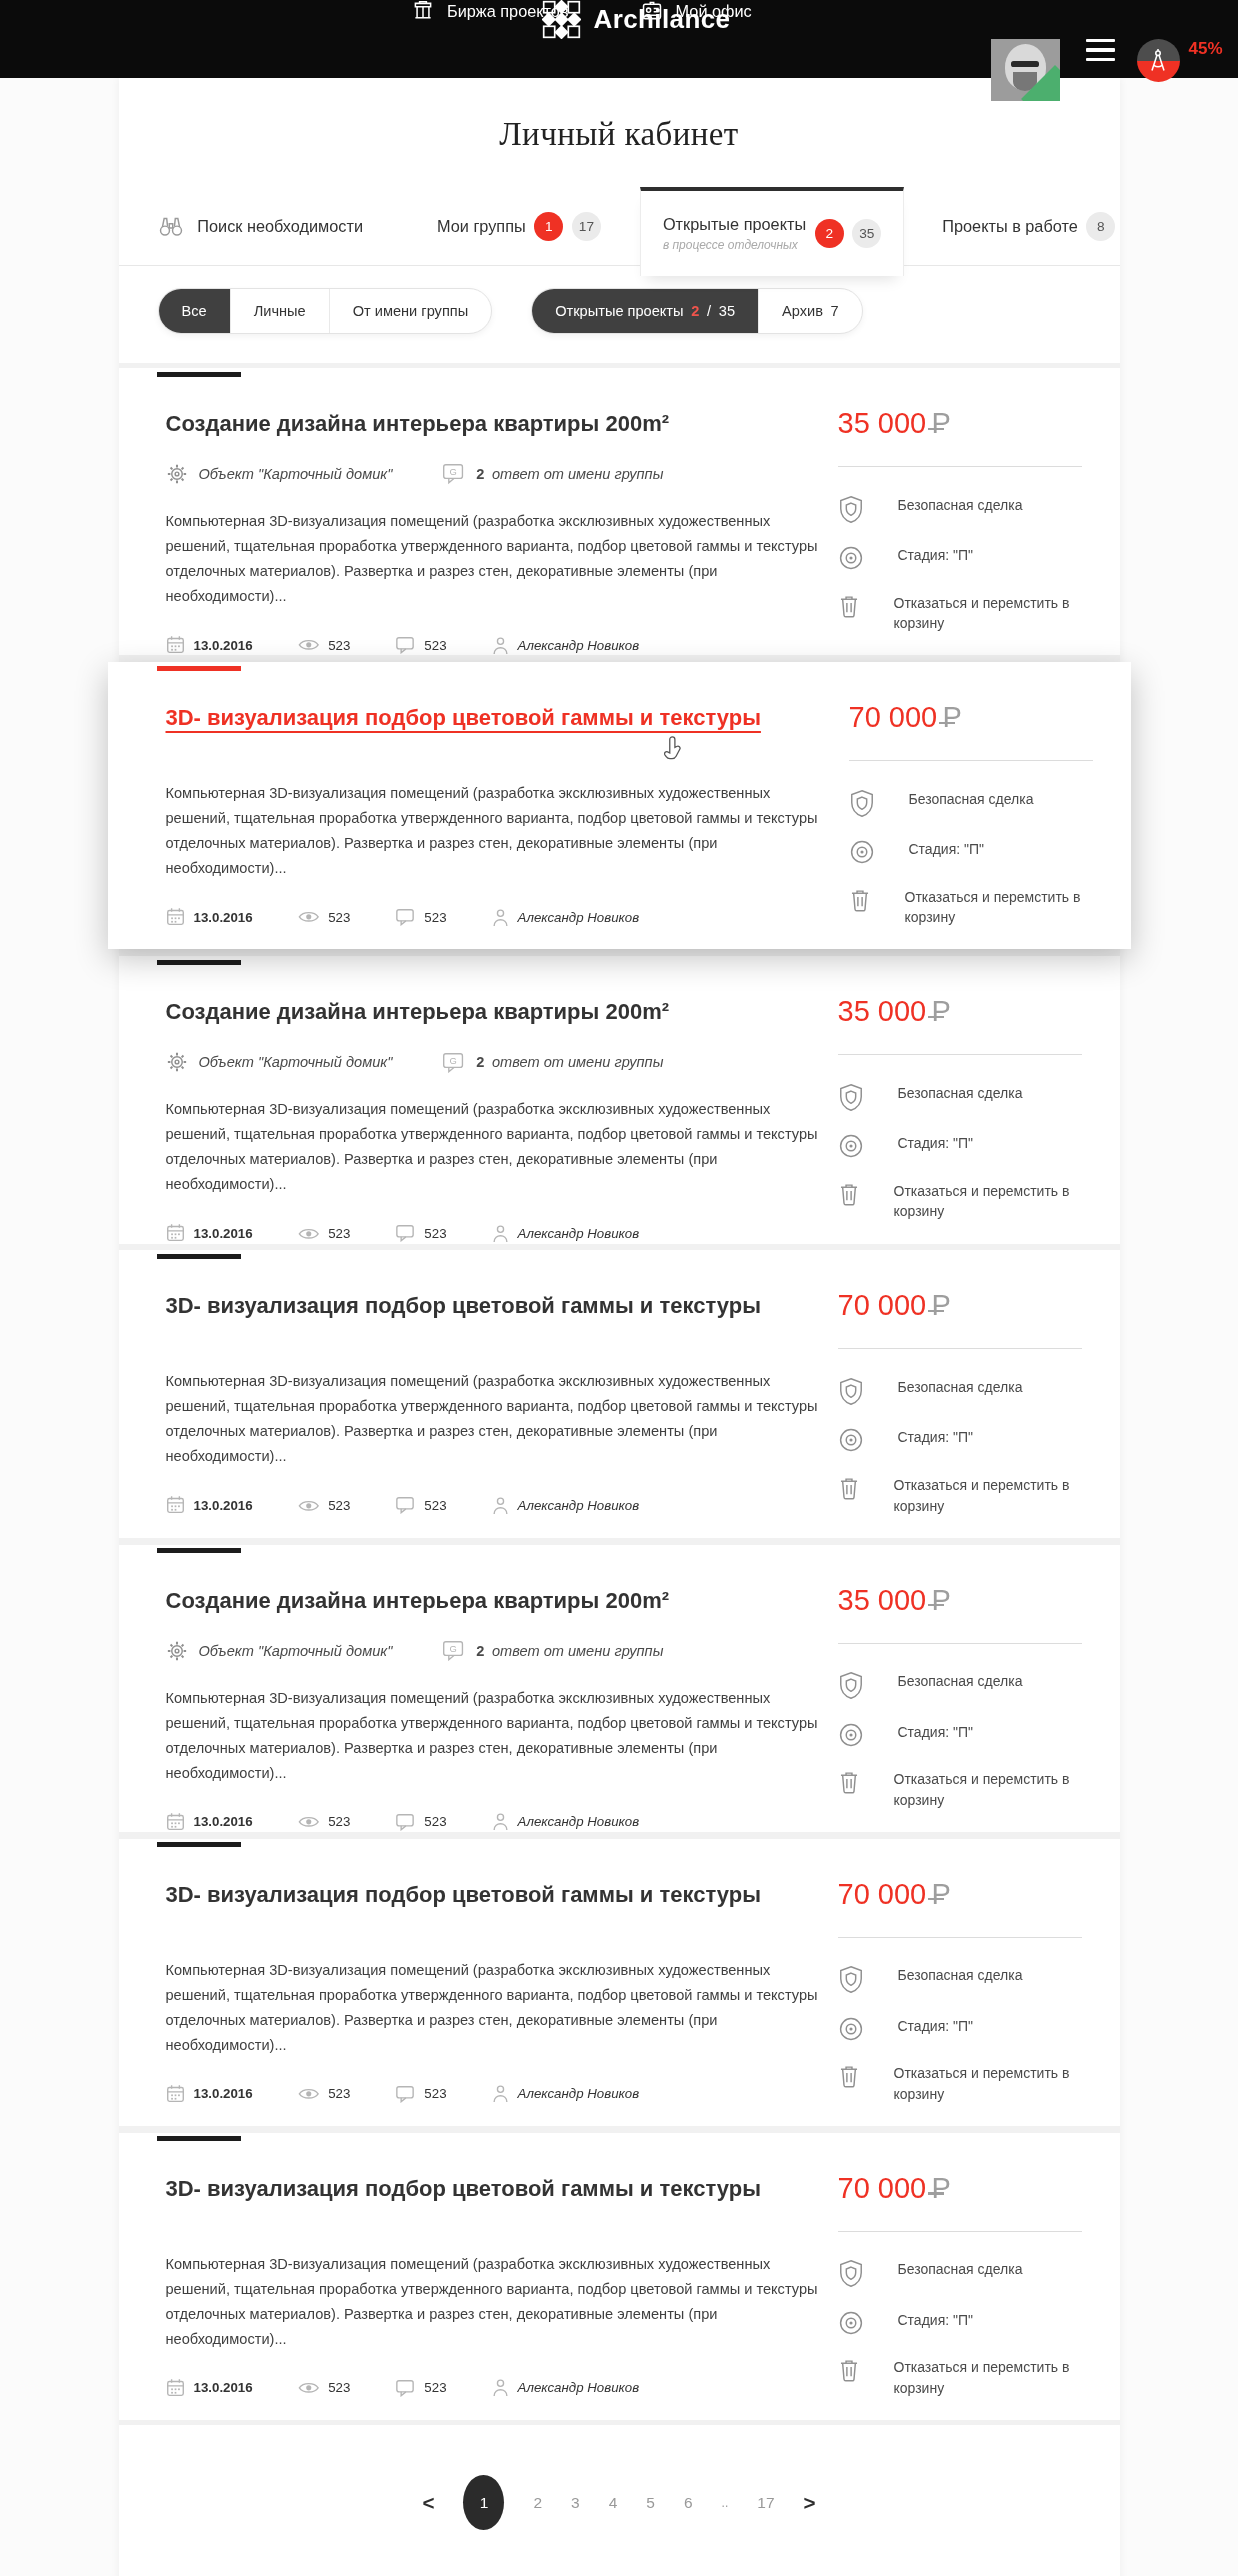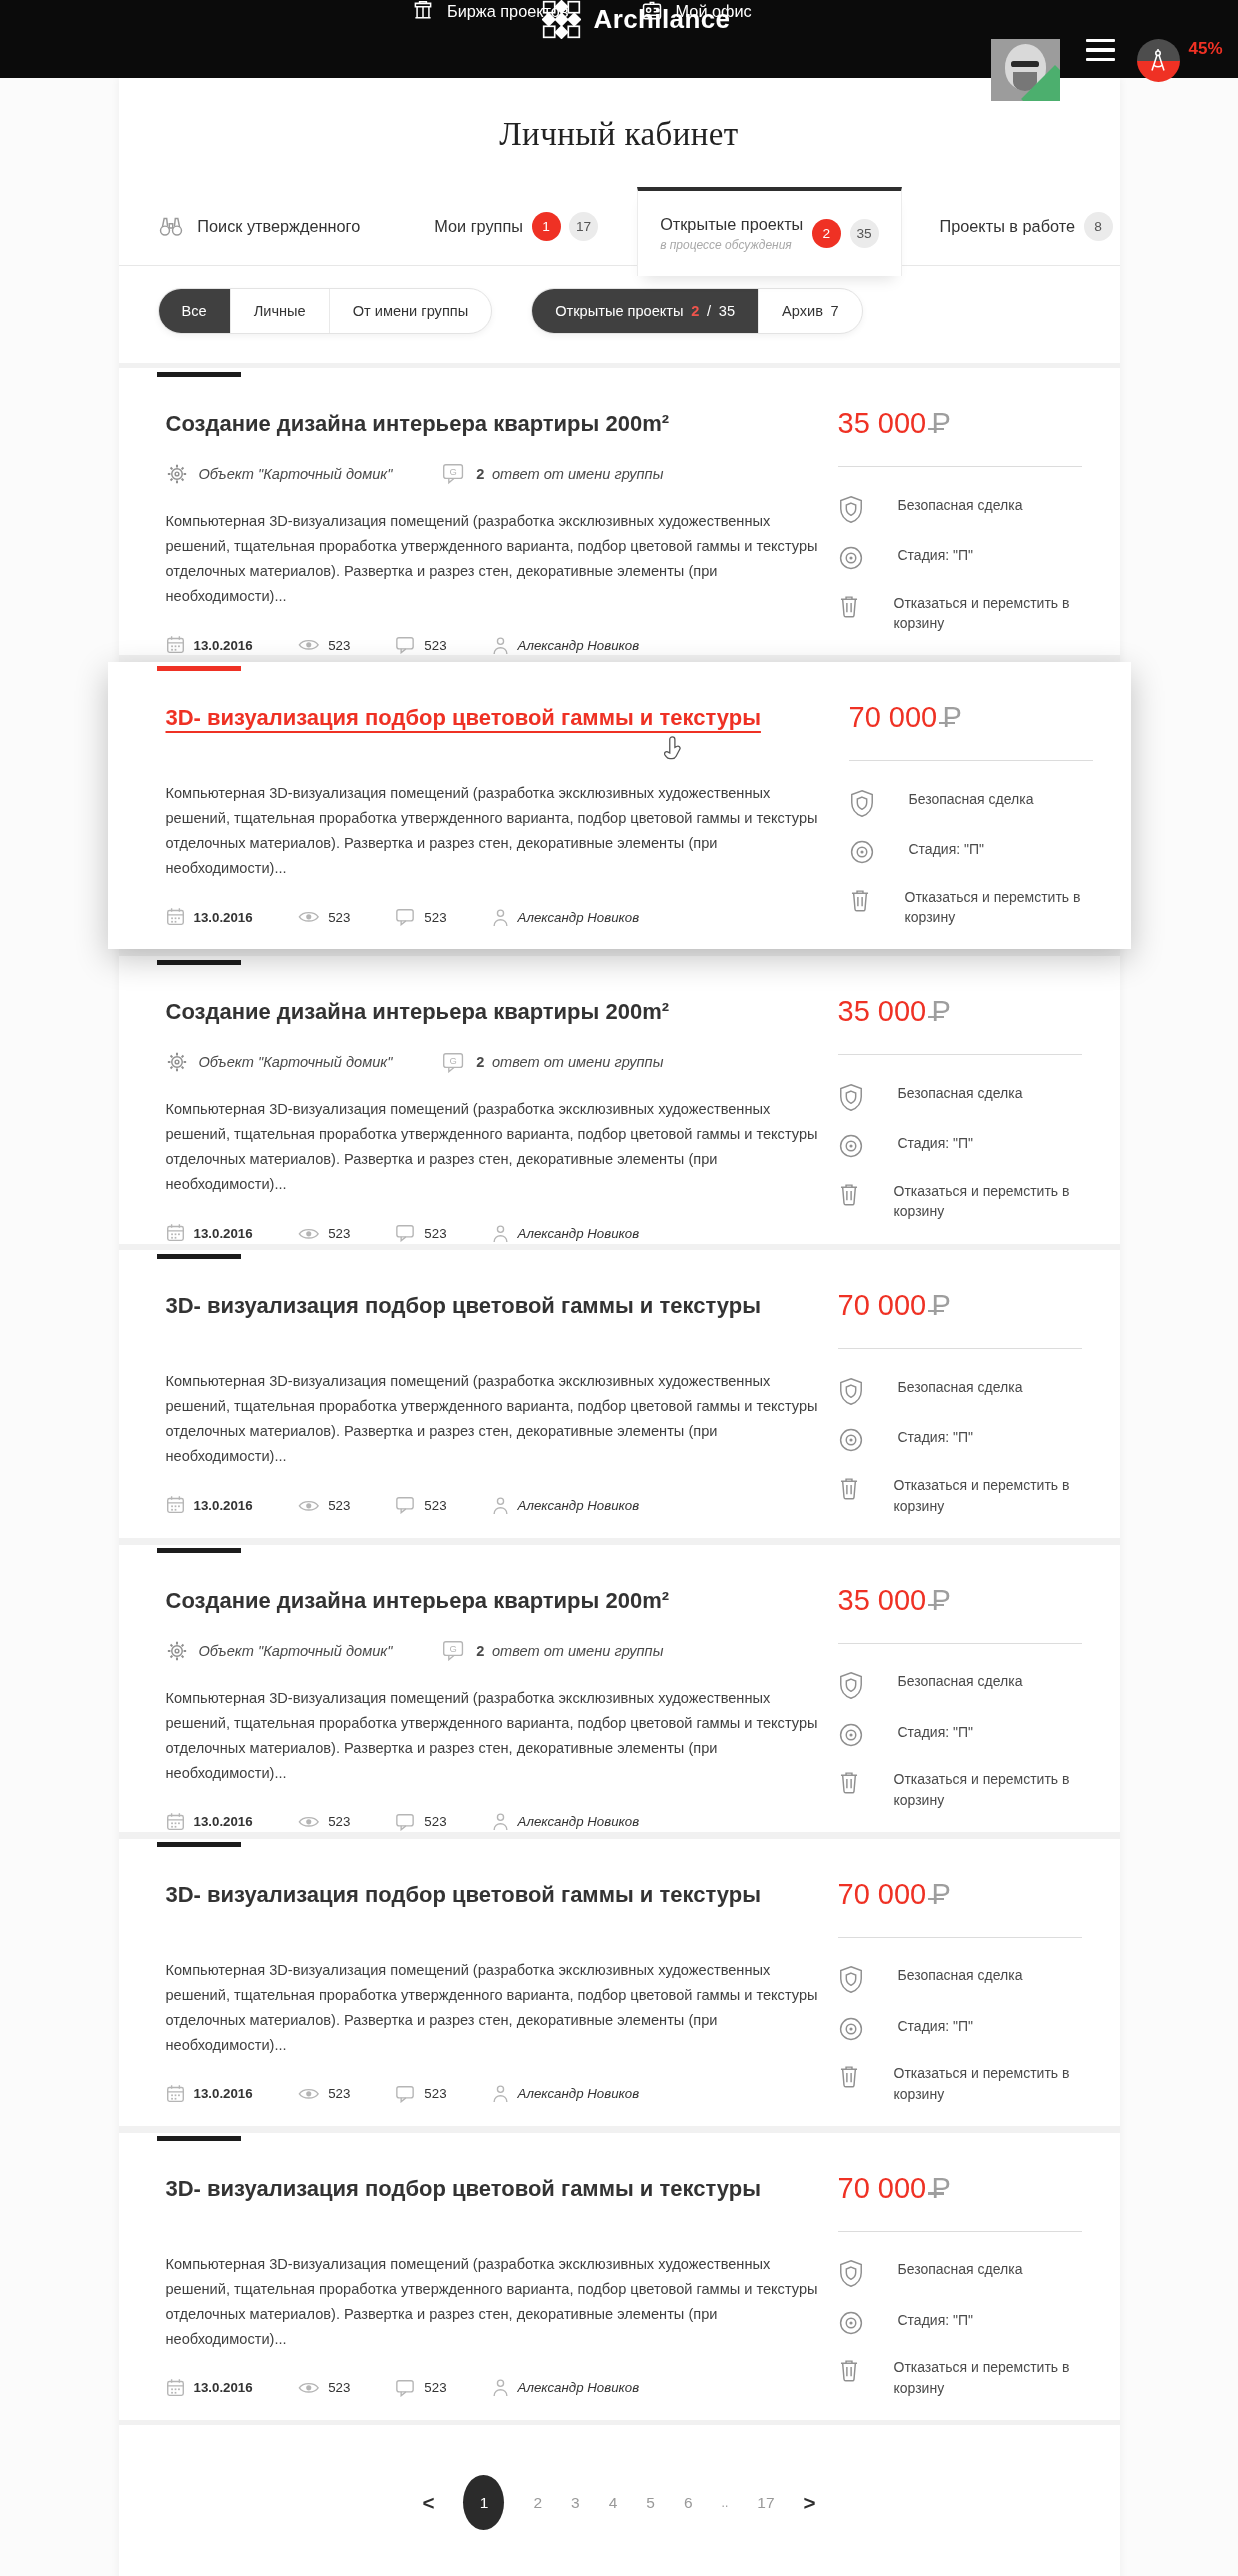--- a/index.html
+++ b/index.html
@@ -187,31 +187,31 @@
   <h1 class="page-title">Личный кабинет</h1>
 
   <div class="tabs">
     <div class="tab">
       <svg class="binoc" width="26" height="20.6" viewBox="0 0 30 24" fill="none" stroke="#9a9a9a" stroke-width="1.7">
         <circle cx="8" cy="17" r="5.2"></circle>
           <circle cx="22" cy="17" r="5.2"></circle>
         <path d="M5 13 L7 3 h3 l1 9 M19 12 l1-9 h3 l2 10"></path>
           <path d="M13 9 h4 v5 h-4 z"></path>
       </svg>
-      <span>Поиск утвержденного</span>
+      <span>Поиск необходимости</span>
     </div>
     <div class="tab tab-my-groups">
       <span>Мои группы</span>
       <i class="badge red">1</i>
       <i class="badge gray">17</i>
     </div>
     <div class="tab active tab-open">
       <div class="tab-col">
         <span>Открытые проекты</span>
-        <em>в процессе обсуждения</em>
+        <em>в процессе отделочных</em>
       </div>
       <i class="badge red">2</i>
       <i class="badge gray">35</i>
     </div>
     <div class="tab tab-in-work">
       <span>Проекты в работе</span>
       <i class="badge gray">8</i>
     </div>
   </div>
 

